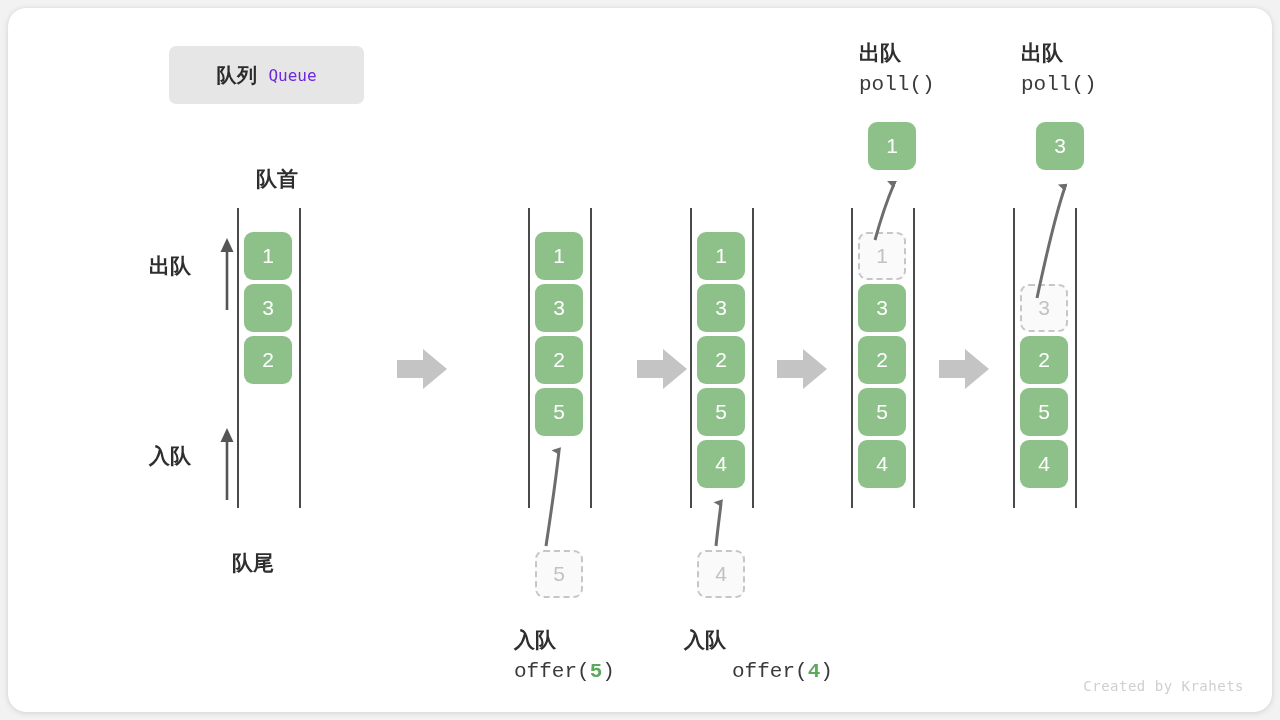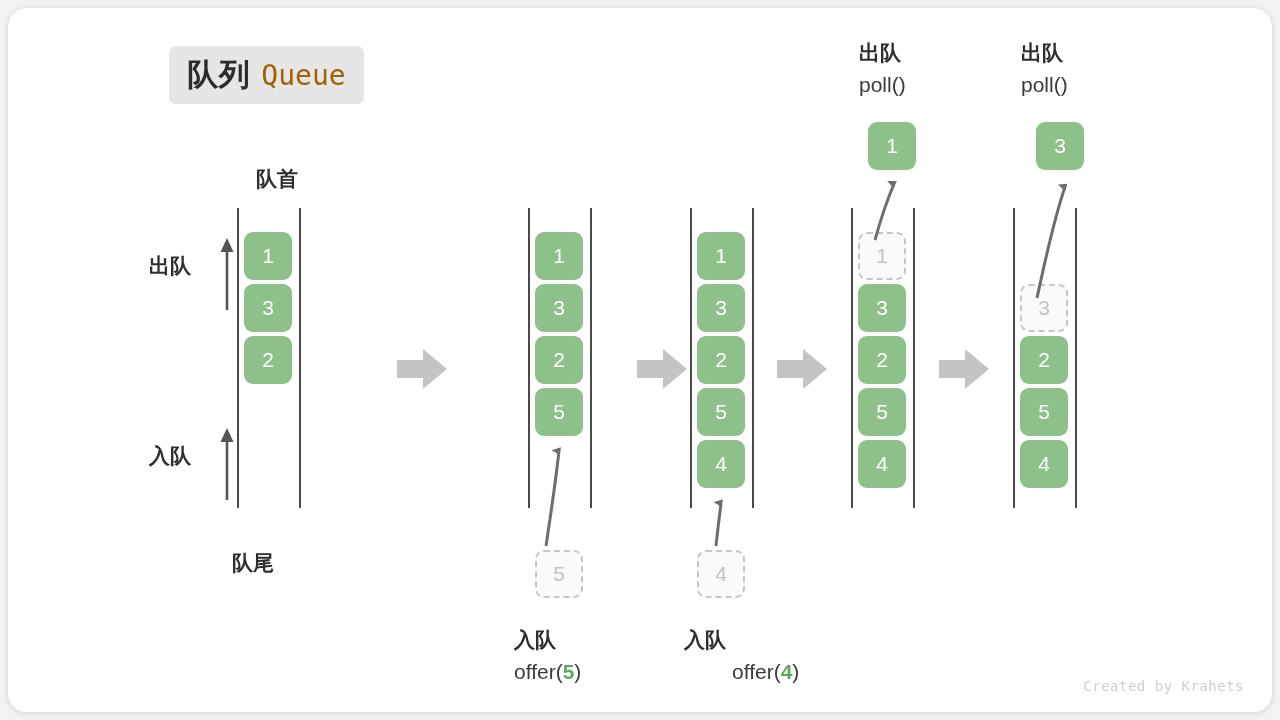--- a/index.html
+++ b/index.html
@@ -25,36 +25,36 @@
   .title-badge {
     position: absolute;
     left: 161px; top: 38px;
     width: 195px; height: 58px;
     background: #e6e6e6;
     border-radius: 7px;
     display: flex; align-items: center; justify-content: center;
     gap: 11px;
   }
   .title-cn {
-    font-size: 31px; font-weight: bold; color: #2b2b2b;
+    font-size: 20px; font-weight: bold; color: #2b2b2b;
     letter-spacing: 0.5px;
   }
   .title-en {
-    font-size: 28px; color: #a16207;
+    font-size: 16px; color: #6d28d9;
     font-family: "DejaVu Sans Mono", monospace;
   }
 
   
   .lbl {
     position: absolute;
     color: #333333;
     white-space: pre;
   }
   .lbl-cn-bold { font-size: 21px; font-weight: bold; color: #2e2e2e; }
-  .mono { font-family: Liberation Sans, sans-serif; font-size: 21px; color: #3a3a3a; }
+  .mono { font-family: Liberation Mono, monospace; font-size: 21px; color: #3a3a3a; }
   .green-num { color: #5ca95c; font-weight: bold; }
 
   
   .rail {
     position: absolute;
     width: 2px;
     background: #4a4a4a;
   }
 
   

